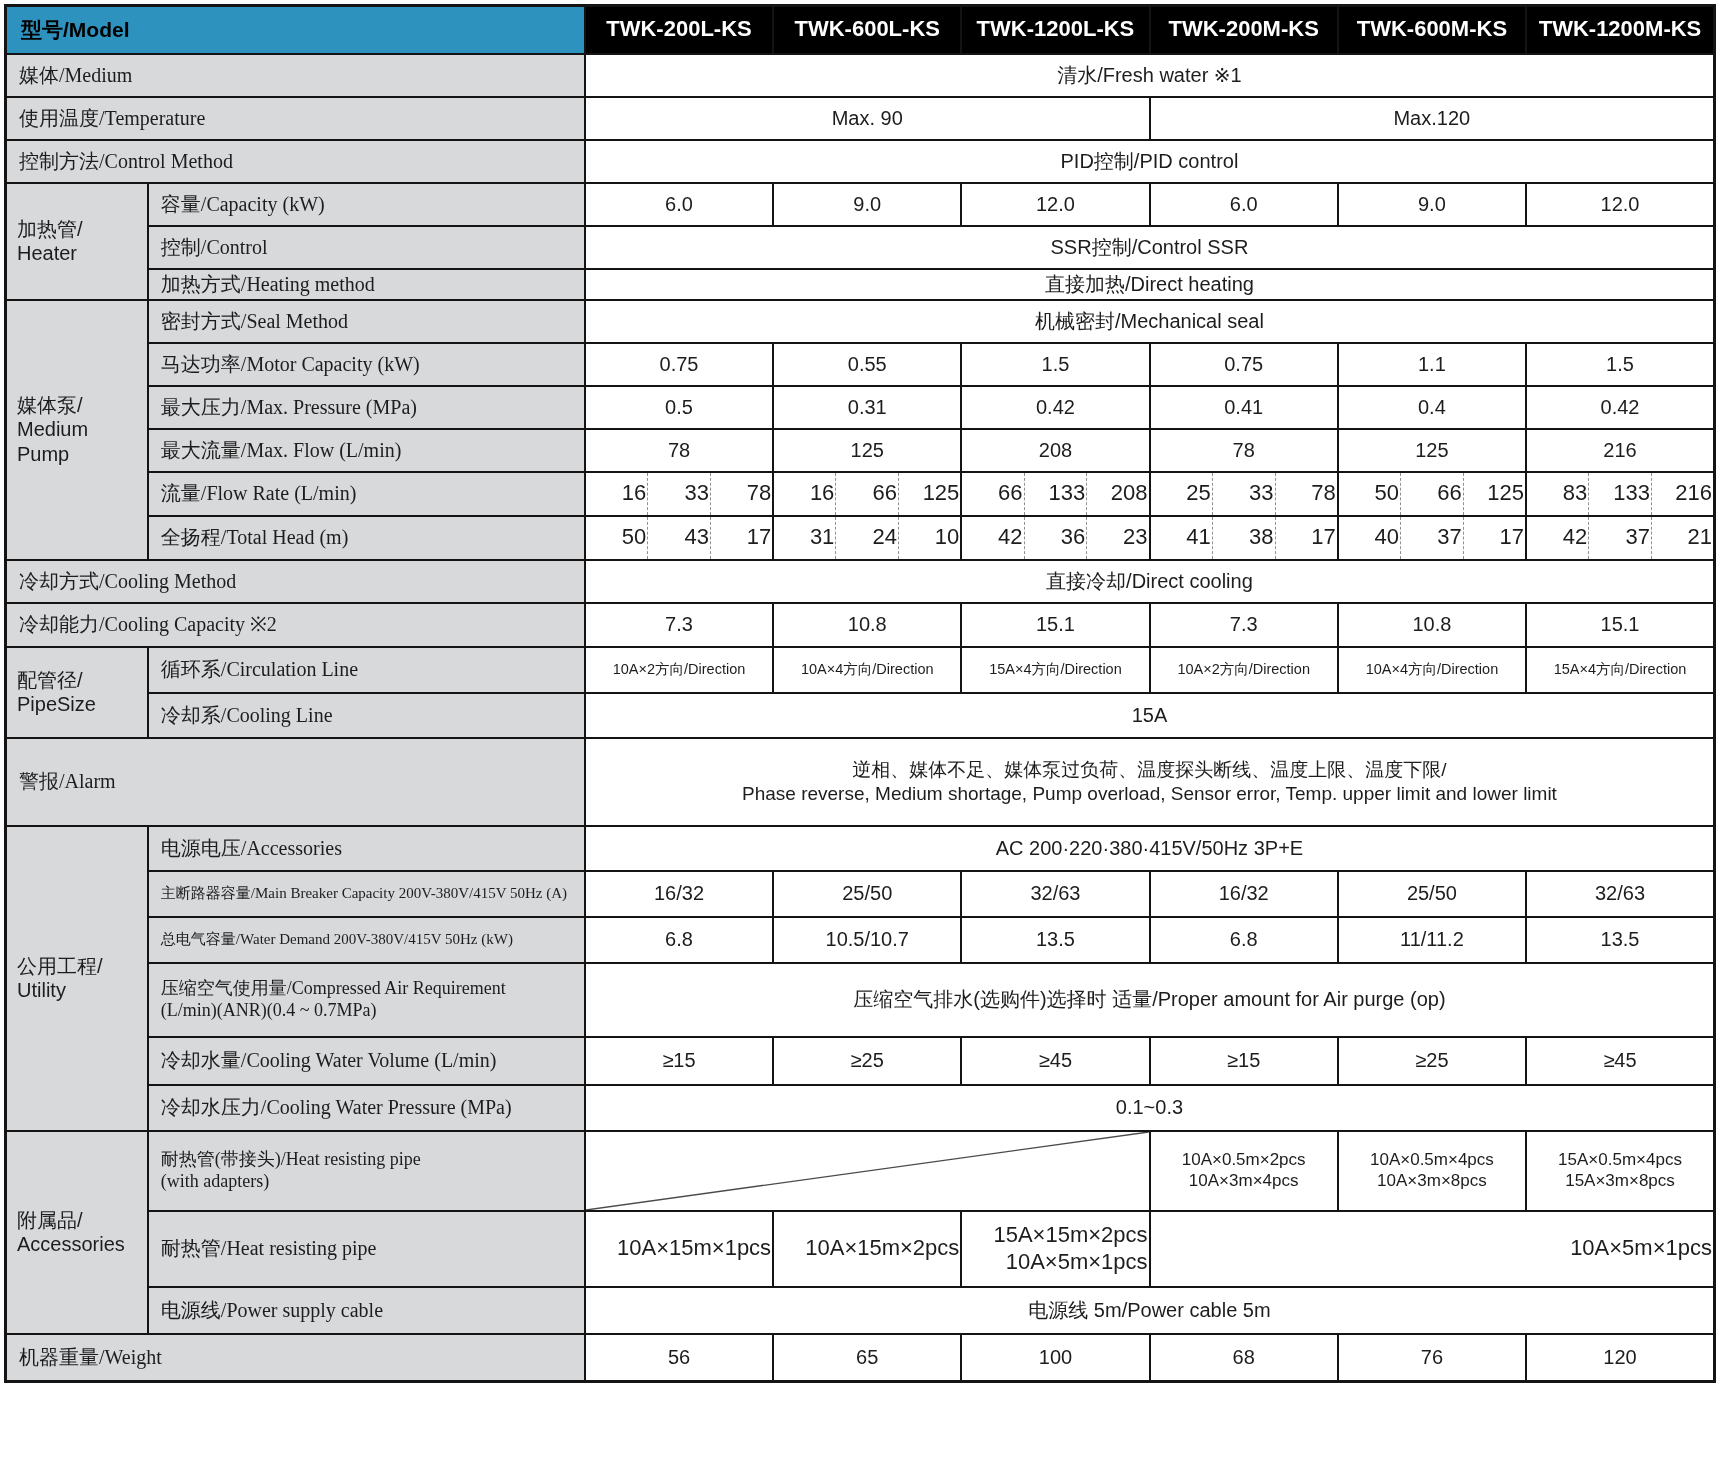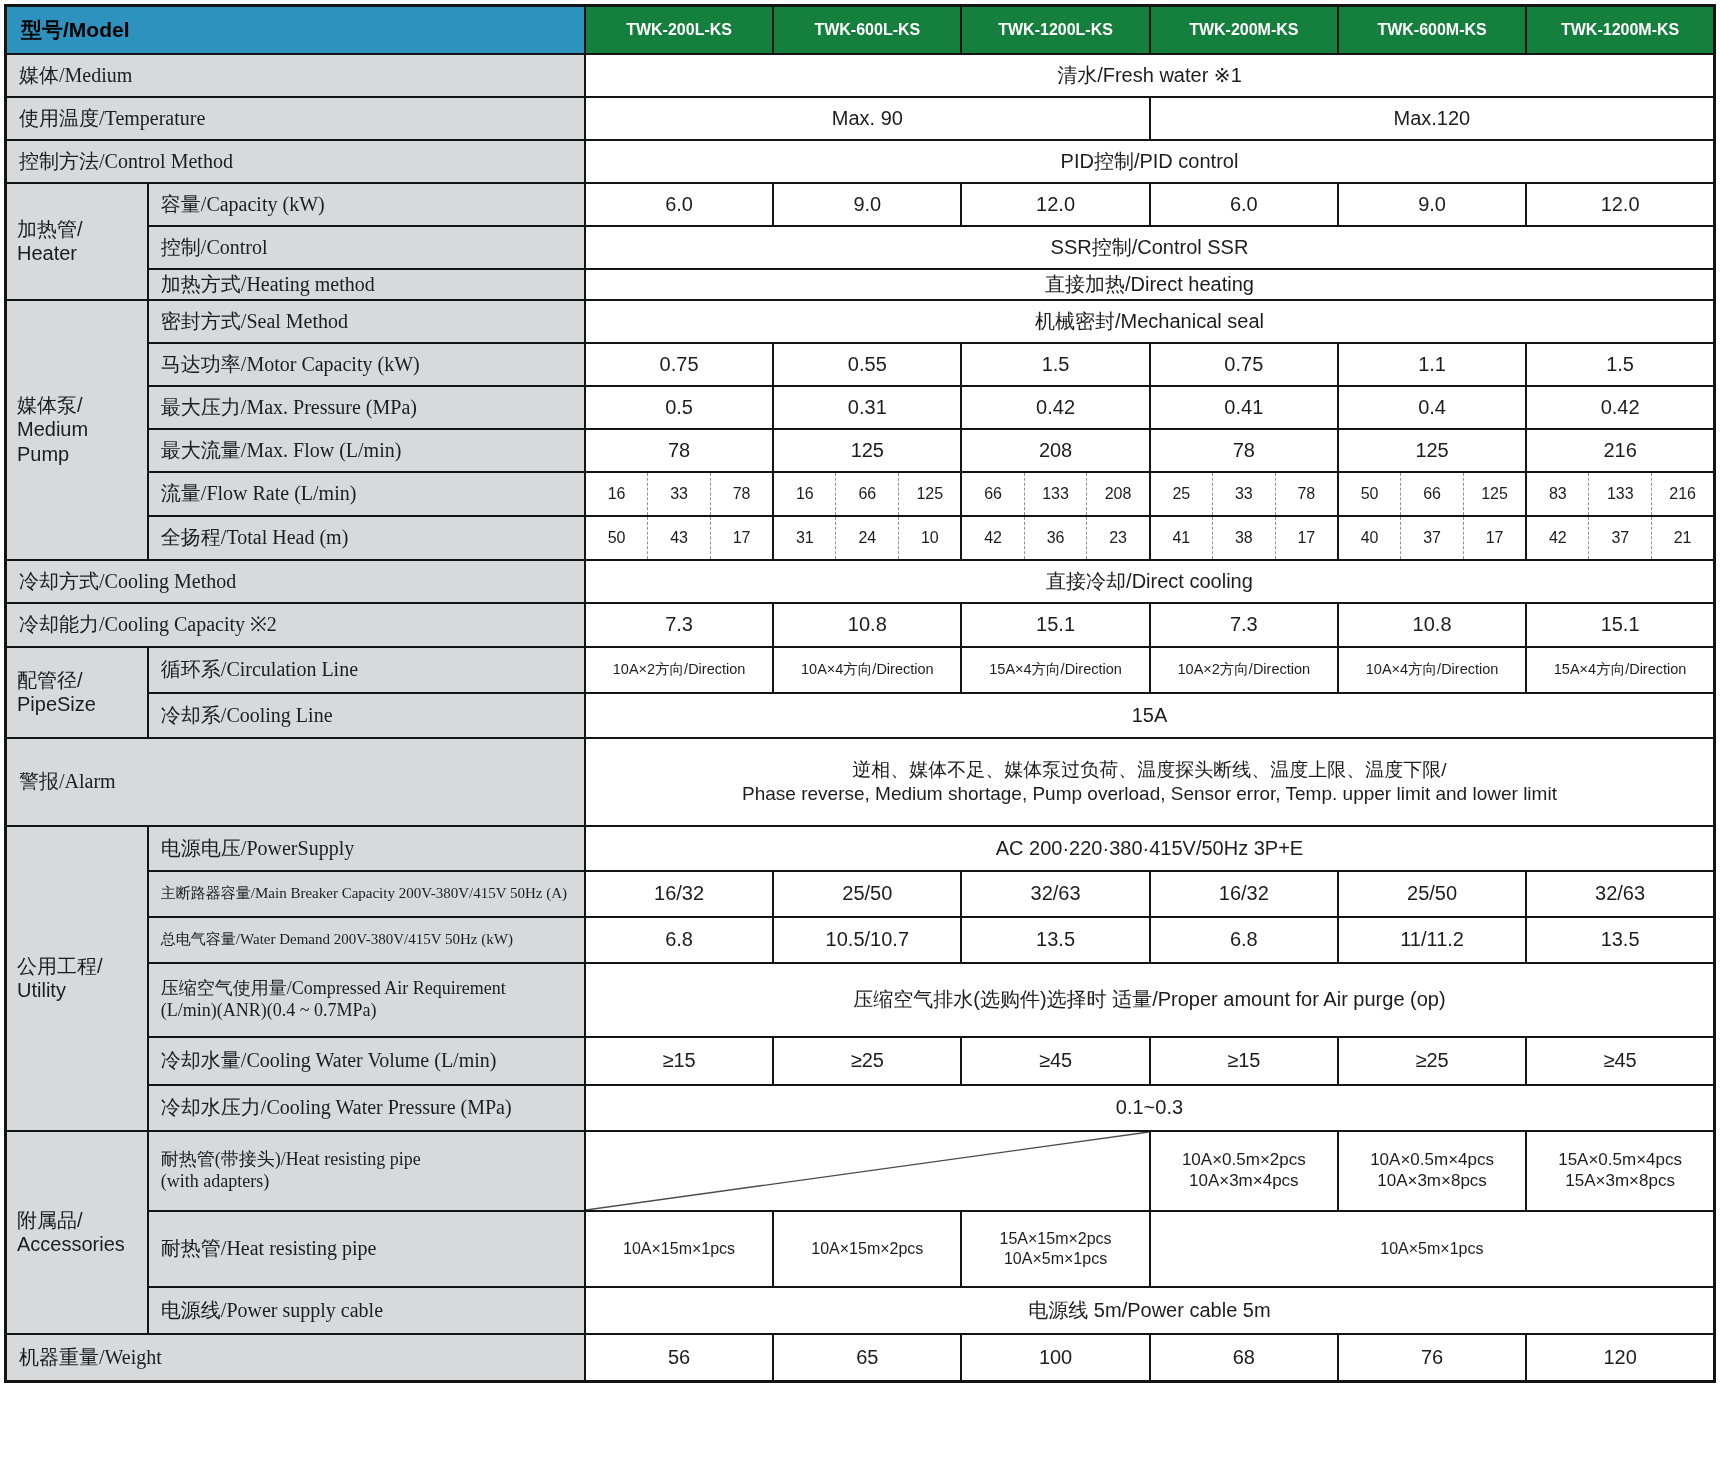--- a/index.html
+++ b/index.html
@@ -14,25 +14,25 @@
   th,td{
     border:2px solid #141414;
     vertical-align:middle;
     white-space:pre-line;
     padding:2px 4px;
     font-size:20px;
     line-height:1.22;
     overflow:hidden;
   }
   th.model{
-    background:#15803d;
+    background:#000000;
     color:#ffffff;
     font-weight:600;
     text-align:center;
-    font-size:16px;
+    font-size:22px;
   }
   th.model-title{
     background:#2e92be;
     color:#000000;
     font-weight:600;
     text-align:left;
     padding-left:14px;
     font-size:21px;
   }
   td.lab{
@@ -49,21 +49,21 @@
     font-weight:500;
   }
   td.val{
     background:#ffffff;
     text-align:center;
   }
   td.small-lab{font-size:15px;}
   td.mid-lab{font-size:18px;}
   td.vsmall{font-size:14.5px;padding:2px 1px;margin-left:24px;}
   td.v17{font-size:17px;padding:2px 1px;}
-  td.v18{font-size:16px;padding:2px 1px;}
+  td.v18{font-size:22px;padding:2px 1px;text-align:right;}
   
   td.fr{border-right-width:0;}
   td.fd{border-left:1px dashed #8f9092;}
   td.diag{position:relative;background:#ffffff;padding:0;}
   td.diag svg{position:absolute;left:0;top:0;width:100%;height:100%;display:block;}
 </style>
 </head>
 <body>
 
 <table class="spec">
@@ -229,21 +229,21 @@
 
   <tr style="height:88px">
     <td class="lab" colspan="2">警报/Alarm</td>
     <td class="val" colspan="18" style="font-size:19px">逆相、媒体不足、媒体泵过负荷、温度探头断线、温度上限、温度下限/
 Phase reverse, Medium shortage, Pump overload, Sensor error, Temp. upper limit and lower limit</td>
   </tr>
 
   <tr style="height:45px">
     <td class="glab" rowspan="6">公用工程/
 Utility</td>
-    <td class="lab">电源电压/PowerSupply</td>
+    <td class="lab">电源电压/Accessories</td>
     <td class="val" colspan="18">AC 200·220·380·415V/50Hz 3P+E</td>
   </tr>
   <tr style="height:46px">
     <td class="lab small-lab">主断路器容量/Main Breaker Capacity 200V-380V/415V 50Hz (A)</td>
     <td class="val" colspan="3">16/32</td>
     <td class="val" colspan="3">25/50</td>
     <td class="val" colspan="3">32/63</td>
     <td class="val" colspan="3">16/32</td>
     <td class="val" colspan="3">25/50</td>
     <td class="val" colspan="3">32/63</td>

